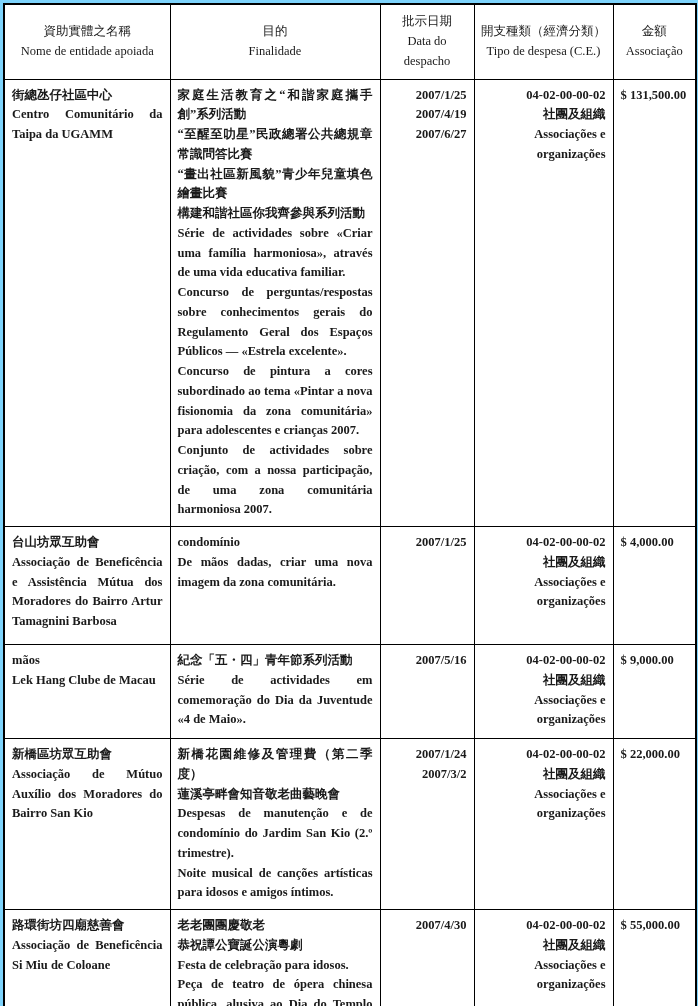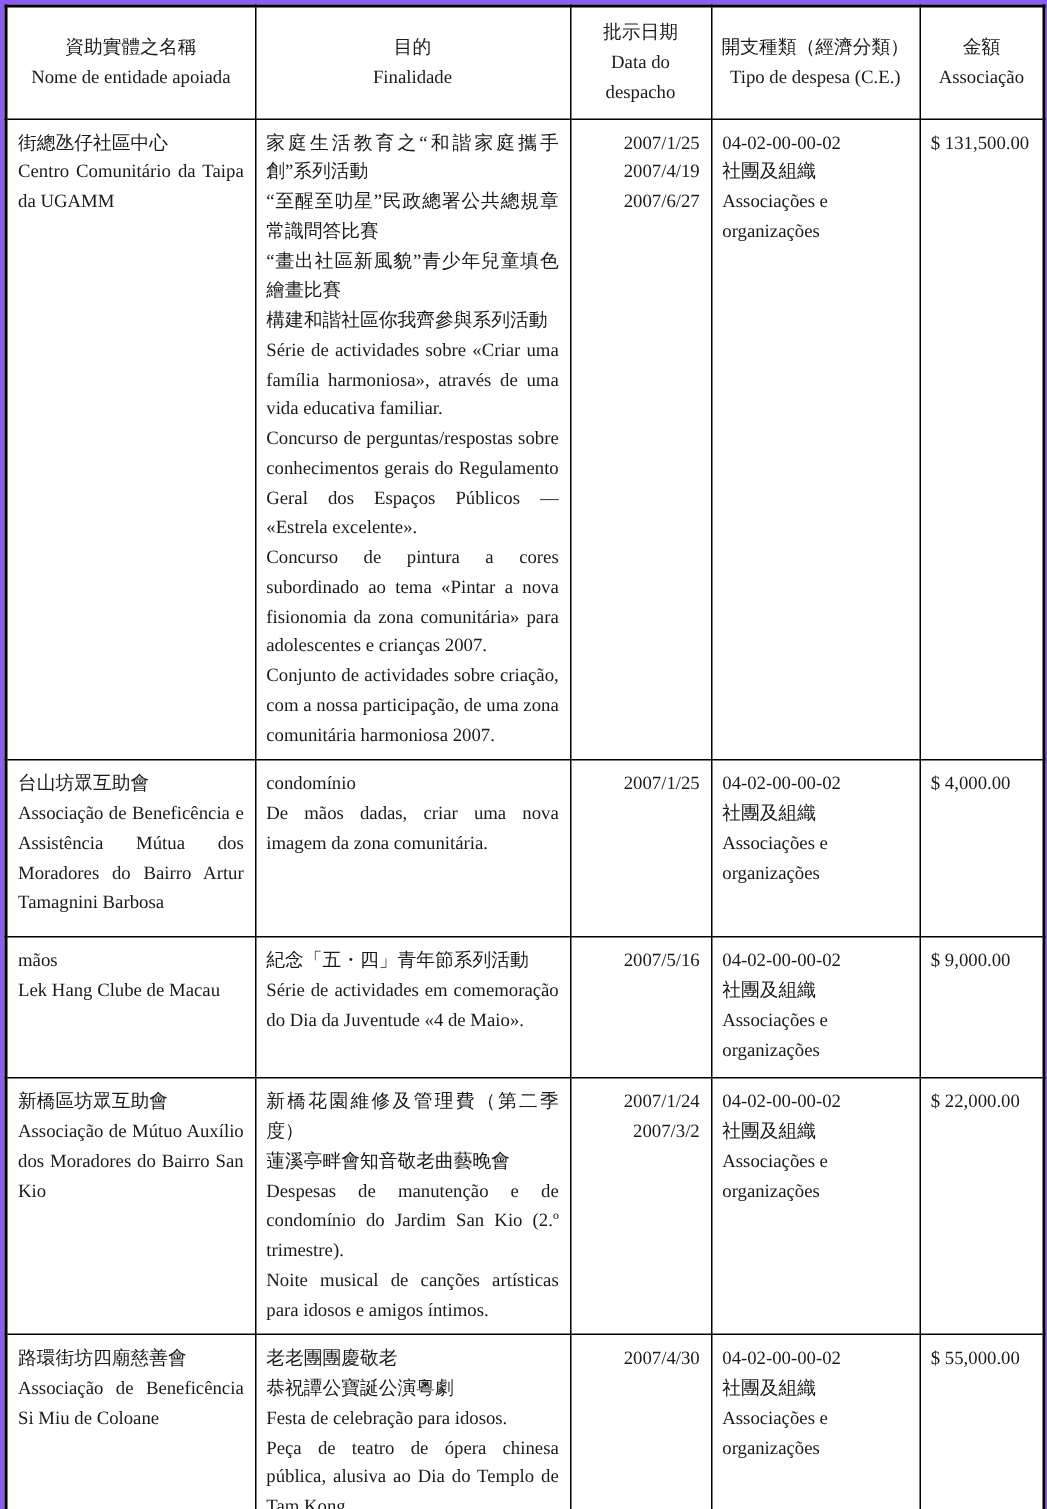--- a/index.html
+++ b/index.html
@@ -7,56 +7,57 @@
     padding: 0;
     background: #ffffff;
     font-family: "Liberation Serif", "DejaVu Serif", serif;
     color: #1a1a1a;
   }
   .page {
     width: 698px;
     height: 1006px;
     box-sizing: border-box;
     padding: 3px;
-    background: #8b5cf6;
+    background: #7dd3fc;
   }
   table.gazette {
     border-collapse: collapse;
     table-layout: fixed;
     width: 692px;
     background: #fff;
     border: 2px solid #000;
   }
   table.gazette th, table.gazette td {
     border: 1px solid #000;
     vertical-align: top;
     padding: 6px 7px;
     font-size: 12.5px;
     line-height: 1.58;
     box-sizing: border-box;
     overflow: hidden;
+    font-weight: bold;
   }
   table.gazette th {
     vertical-align: middle;
     text-align: center;
     font-weight: normal;
     padding: 4px 5px;
   }
   tr.hdr { height: 75px; }
   tr.r1 { height: 422px; }
   tr.r2 { height: 118px; }
   tr.r3 { height: 94px; }
   tr.r4 { height: 150px; }
   tr.r5 { height: 141px; }
   .ml { white-space: pre-line; }
   .zh { text-align: justify; }
   .pt { text-align: justify; }
   td.date-cell { text-align: right; padding-top: 7px; }
   td.amount-cell { padding-right: 5px; padding-top: 7px; }
-  td.expense-cell .line { text-align: left; }
+  td.expense-cell .line { text-align: right; }
 </style>
 </head>
 <body>
 
 <div class="page">
   <table class="gazette">
     <colgroup>
       <col style="width:166px">
       <col style="width:210px">
       <col style="width:94px">

